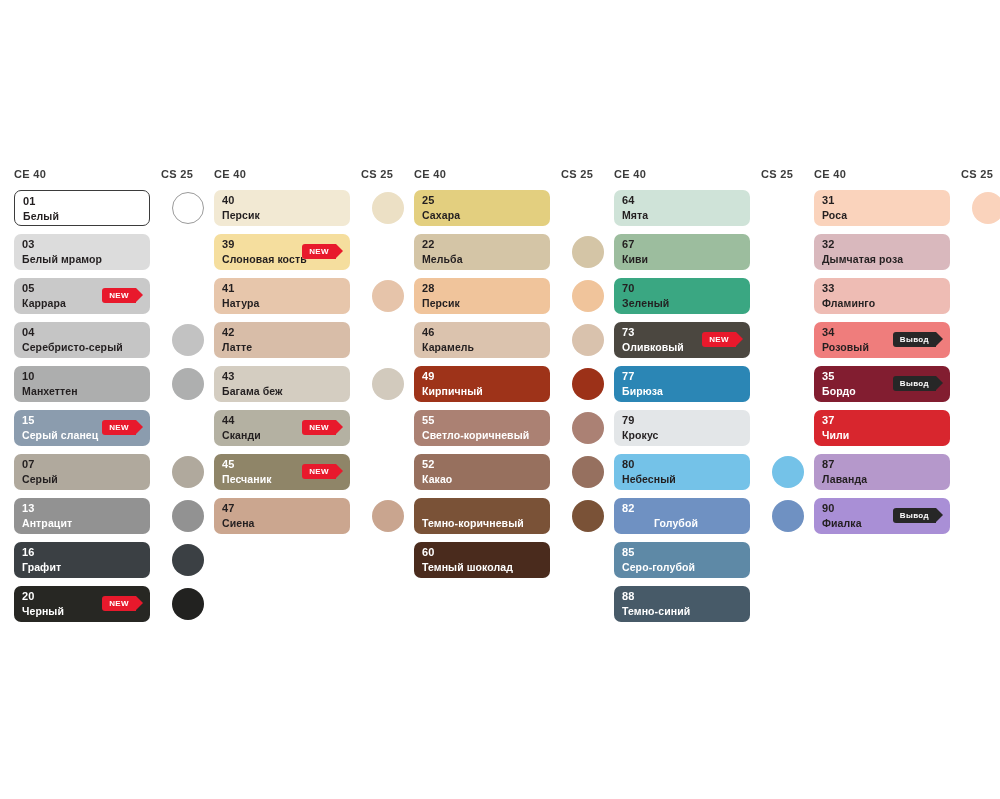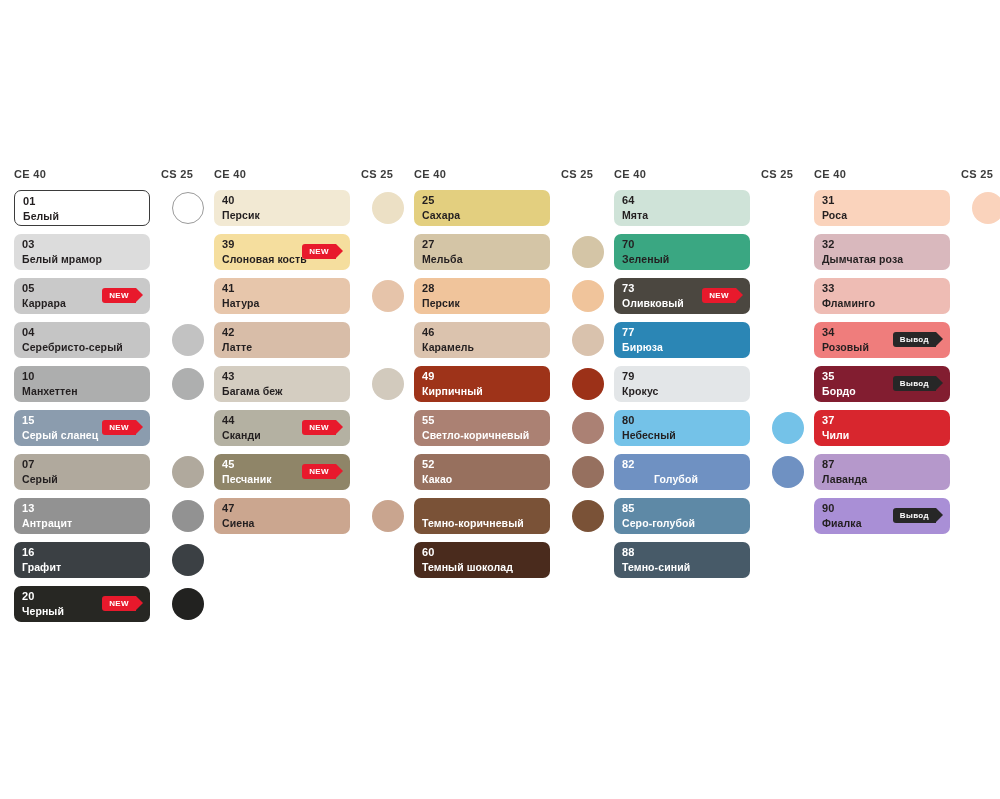--- a/index.html
+++ b/index.html
@@ -311,21 +311,21 @@
         </div>
         <div class="rows">
           <div class="row">
             <div class="swatch" style="background: rgb(227, 207, 127);">
               <div class="sw-code" style="color: rgb(35, 31, 32);">25</div>
               <div class="sw-name" style="color: rgb(35, 31, 32);">Сахара</div>
             </div>
           </div>
           <div class="row">
             <div class="swatch" style="background: rgb(212, 197, 166);">
-              <div class="sw-code" style="color: rgb(35, 31, 32);">27</div>
+              <div class="sw-code" style="color: rgb(35, 31, 32);">22</div>
               <div class="sw-name" style="color: rgb(35, 31, 32);">Мельба</div>
             </div>
             <div class="circle" style="background: rgb(212, 197, 166);"></div>
           </div>
           <div class="row">
             <div class="swatch" style="background: rgb(240, 196, 155);">
               <div class="sw-code" style="color: rgb(35, 31, 32);">28</div>
               <div class="sw-name" style="color: rgb(35, 31, 32);">Персик</div>
             </div>
             <div class="circle" style="background: rgb(240, 196, 155);"></div>
@@ -379,20 +379,26 @@
           <span class="h-right">CS 25</span>
         </div>
         <div class="rows">
           <div class="row">
             <div class="swatch" style="background: rgb(207, 227, 216);">
               <div class="sw-code" style="color: rgb(35, 31, 32);">64</div>
               <div class="sw-name" style="color: rgb(35, 31, 32);">Мята</div>
             </div>
           </div>
           <div class="row">
+            <div class="swatch" style="background: rgb(156, 189, 158);">
+              <div class="sw-code" style="color: rgb(35, 31, 32);">67</div>
+              <div class="sw-name" style="color: rgb(35, 31, 32);">Киви</div>
+            </div>
+          </div>
+          <div class="row">
             <div class="swatch" style="background: rgb(58, 167, 130);">
               <div class="sw-code" style="color: rgb(35, 31, 32);">70</div>
               <div class="sw-name" style="color: rgb(35, 31, 32);">Зеленый</div>
             </div>
           </div>
           <div class="row">
             <div class="swatch" style="background: rgb(75, 71, 64);">
               <div class="sw-code" style="color: rgb(255, 255, 255);">73</div>
               <div class="sw-name" style="color: rgb(255, 255, 255);">Оливковый</div>
               <div class="badge new">

